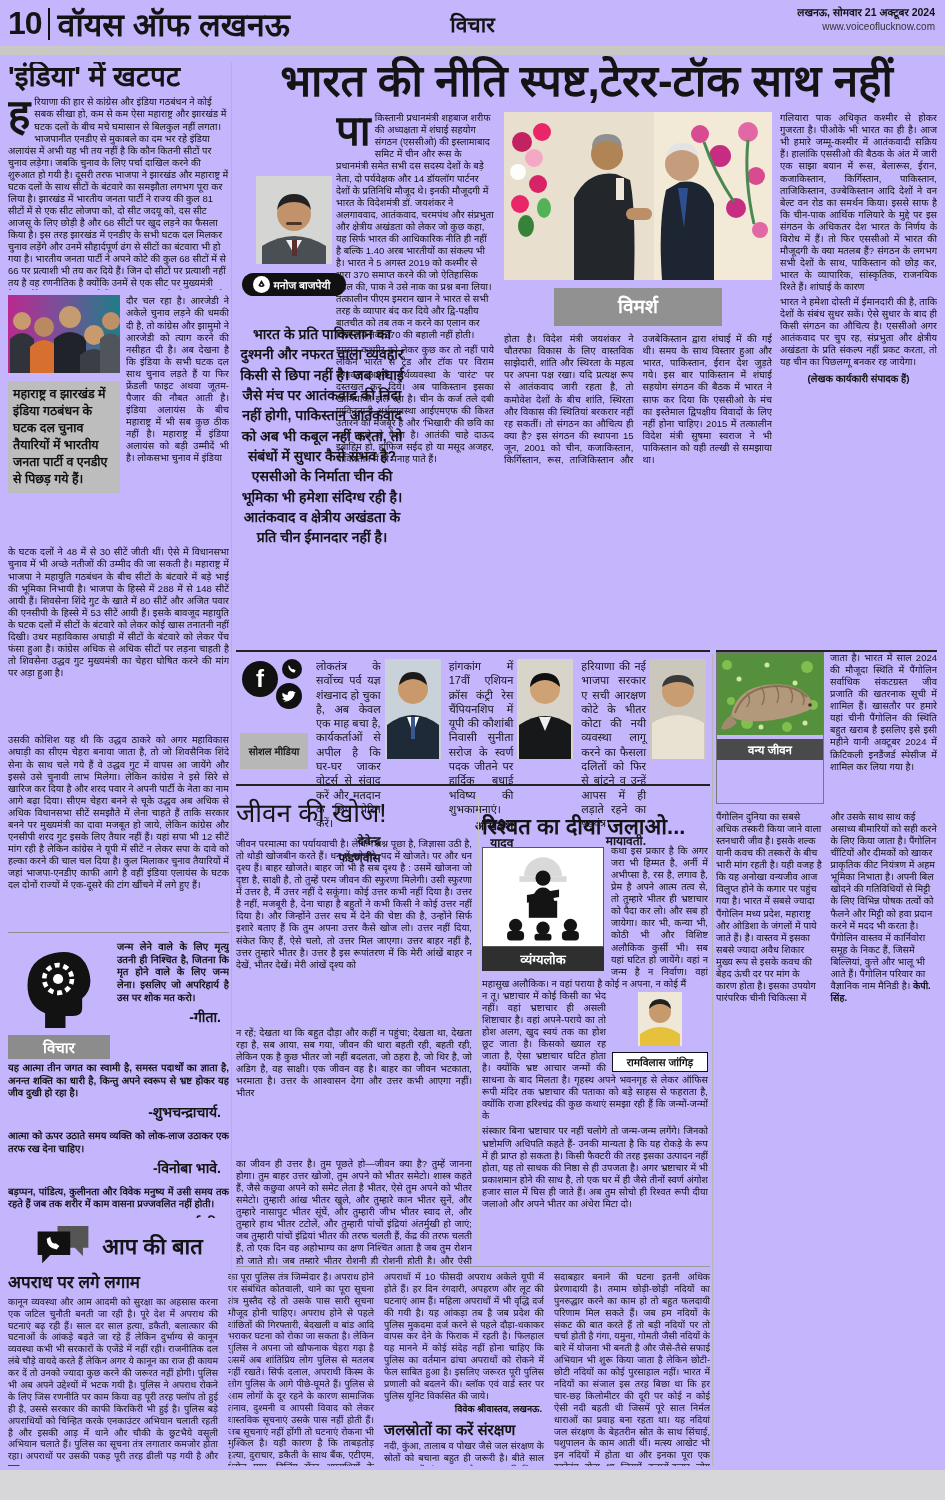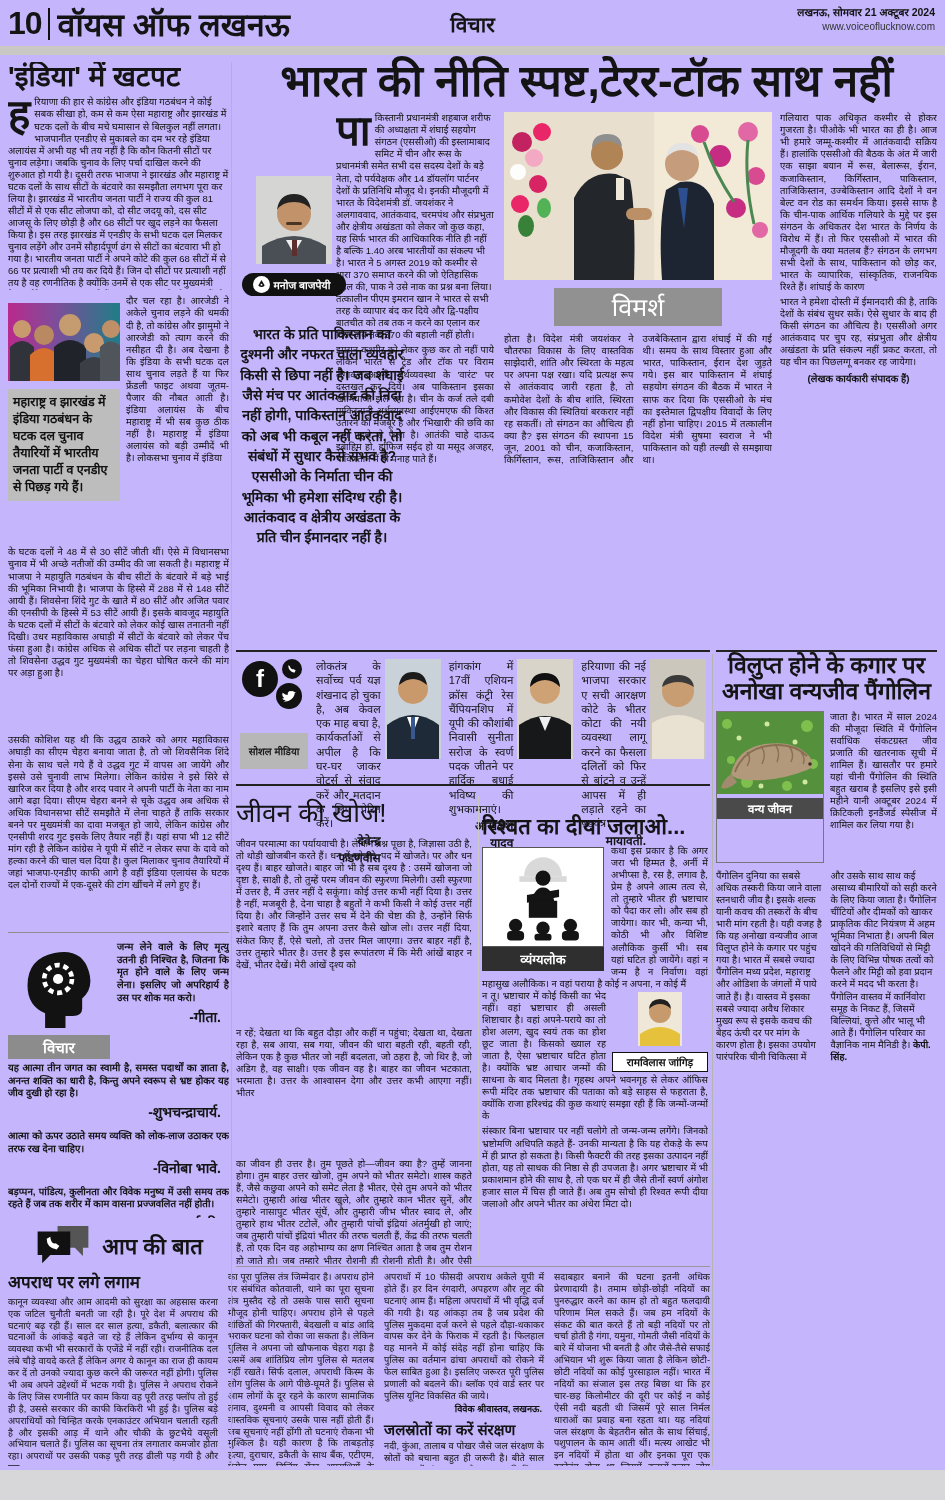--- a/index.html
+++ b/index.html
@@ -18,33 +18,33 @@
   .dateline{position:absolute;right:10px;top:6px;text-align:right;line-height:1.3;}
   .dateline .d1{font-size:10.5px;font-weight:bold;}
   .dateline .d2{font-size:10px;color:#333;}
   #band{position:absolute;left:0;top:46px;width:945px;height:9px;background:#c9c8c4;}
   
   .bodytxt{font-size:9.5px;line-height:1.27;}
   .dropcap{float:left;font-size:42px;line-height:.82;font-weight:bold;padding:2px 4px 0 0;}
   
   #khatpat h2{margin:0 0 5px;font-size:28px;line-height:1.05;font-weight:bold;}
   .kh-row{display:flex;gap:6px;margin-top:5px;}
-  .kh-stack{width:112px;flex:none;margin-top:8px;}
+  .kh-stack{width:112px;flex:none;}
   .highlight{background:#bdbdbd;color:#111;font-size:12.5px;font-weight:bold;line-height:1.35;padding:5px 5px;text-align:left;margin-top:4px;}
   
   #main h1{margin:0;font-size:44px;line-height:1.05;font-weight:bold;text-align:center;}
   #main-body{position:relative;height:502px;margin-top:8px;}
   .authorblock{position:absolute;left:6px;top:64px;width:104px;text-align:center;}
   .pill{margin-top:5px;display:flex;align-items:center;gap:4px;background:#111;color:#fff;border-radius:13px;
         padding:3px 8px 3px 3px;font-size:10.5px;font-weight:bold;justify-content:center;}
   .pill .nib{width:17px;height:17px;border-radius:50%;background:#fff;flex:none;display:flex;align-items:center;justify-content:center;}
   .colB{position:absolute;left:100px;top:0;width:158px;height:502px;overflow:hidden;}
   .mainphoto{position:absolute;left:268px;top:0;width:268px;height:168px;background:#e8ddcd;}
   .colC{position:absolute;left:268px;top:176px;width:268px;height:326px;overflow:hidden;}
-  .vimarsh{width:168px;height:38px;margin:0 auto 7px;background:#919191;color:#fff;font-size:25px;font-weight:normal;
+  .vimarsh{width:168px;height:38px;margin:0 auto 7px;background:#919191;color:#fff;font-size:19px;font-weight:bold;
            text-align:center;line-height:38px;}
   .colC .cols2{column-count:2;column-gap:9px;height:276px;}
   .colD{position:absolute;left:544px;top:0;width:157px;height:502px;overflow:hidden;}
   .closing{font-weight:bold;text-align:center;margin-top:4px;font-size:9.8px;}
   .quote{position:absolute;left:0;top:212px;width:172px;height:290px;overflow:hidden;
          font-size:14px;font-weight:bold;line-height:1.45;text-align:center;}
   
   #social{display:flex;gap:8px;padding:7px 4px 5px;border-top:2px solid #222;border-bottom:2px solid #222;}
   .sm-icons{width:68px;flex:none;position:relative;height:118px;}
   .smlabel{position:absolute;left:0;bottom:8px;width:68px;background:#b7b7b7;color:#1c1c1c;font-size:10px;
@@ -326,24 +326,20 @@
           <path d="M2 54 V42 q20-14 40 0 v12 Z" fill="#e6c23c"></path>
         </svg>
         <div class="namebox">रामविलास जांगिड़</div>
       </div>
       <p class="bodytxt">न तू। भ्रष्टाचार में कोई किसी का भेद नहीं। वहां भ्रष्टाचार ही असली शिष्टाचार है। वहां अपने-पराये का तो होश अलग, खुद स्वयं तक का होश छूट जाता है। किसको ख्याल रह जाता है, ऐसा भ्रष्टाचार घटित होता है। क्योंकि भ्रष्ट आचार जन्मों की साधना के बाद मिलता है। गृहस्थ अपने भवनगृह से लेकर ऑफिस रूपी मंदिर तक भ्रष्टाचार की पताका को बड़े साहस से फहराता है, क्योंकि राजा हरिश्चंद्र की कुछ कथाएं समझा रही हैं कि जन्मों-जन्मों के</p>
     </div>
     <p class="bodytxt clip" style="clear:right;margin-top:3px;height:120px;">संस्कार बिना भ्रष्टाचार पर नहीं चलोगे तो जन्म-जन्म लगेंगे। जिनको भ्रष्टोमणि अधिपति कहते हैं- उनकी मान्यता है कि यह रोकड़े के रूप में ही प्राप्त हो सकता है। किसी फैक्टरी की तरह इसका उत्पादन नहीं होता, यह तो साधक की निष्ठा से ही उपजता है। अगर भ्रष्टाचार में भी प्रकाशमान होने की साध है, तो एक घर में ही जैसे तीनों स्वर्ण अंगोश हजार साल में घिस ही जाते हैं। अब तुम सोचो ही रिश्वत रूपी दीया जलाओ और अपने भीतर का अंधेरा मिटा दो।</p>
   </section>
 
   <section id="pangolin" class="abs clip" style="left:716px;top:652px;width:221px;height:816px;">
-    <h3>
-      <span style="display:block;">विलुप्त होने के कगार पर</span>
-      <span style="display:block;">अनोखा वन्यजीव पैंगोलिन</span>
-    </h3>
     <div class="pg-top">
       <div class="pg-photo">
         <svg width="106" height="82" viewBox="0 0 106 82">
           <rect width="106" height="82" fill="#55913c"></rect>
           <g fill="#7fbf4e">
               <circle cx="10" cy="12" r="5"></circle>
               <circle cx="30" cy="70" r="6"></circle>
               <circle cx="90" cy="14" r="6"></circle>
               <circle cx="70" cy="74" r="5"></circle>
               <circle cx="14" cy="48" r="4"></circle>

